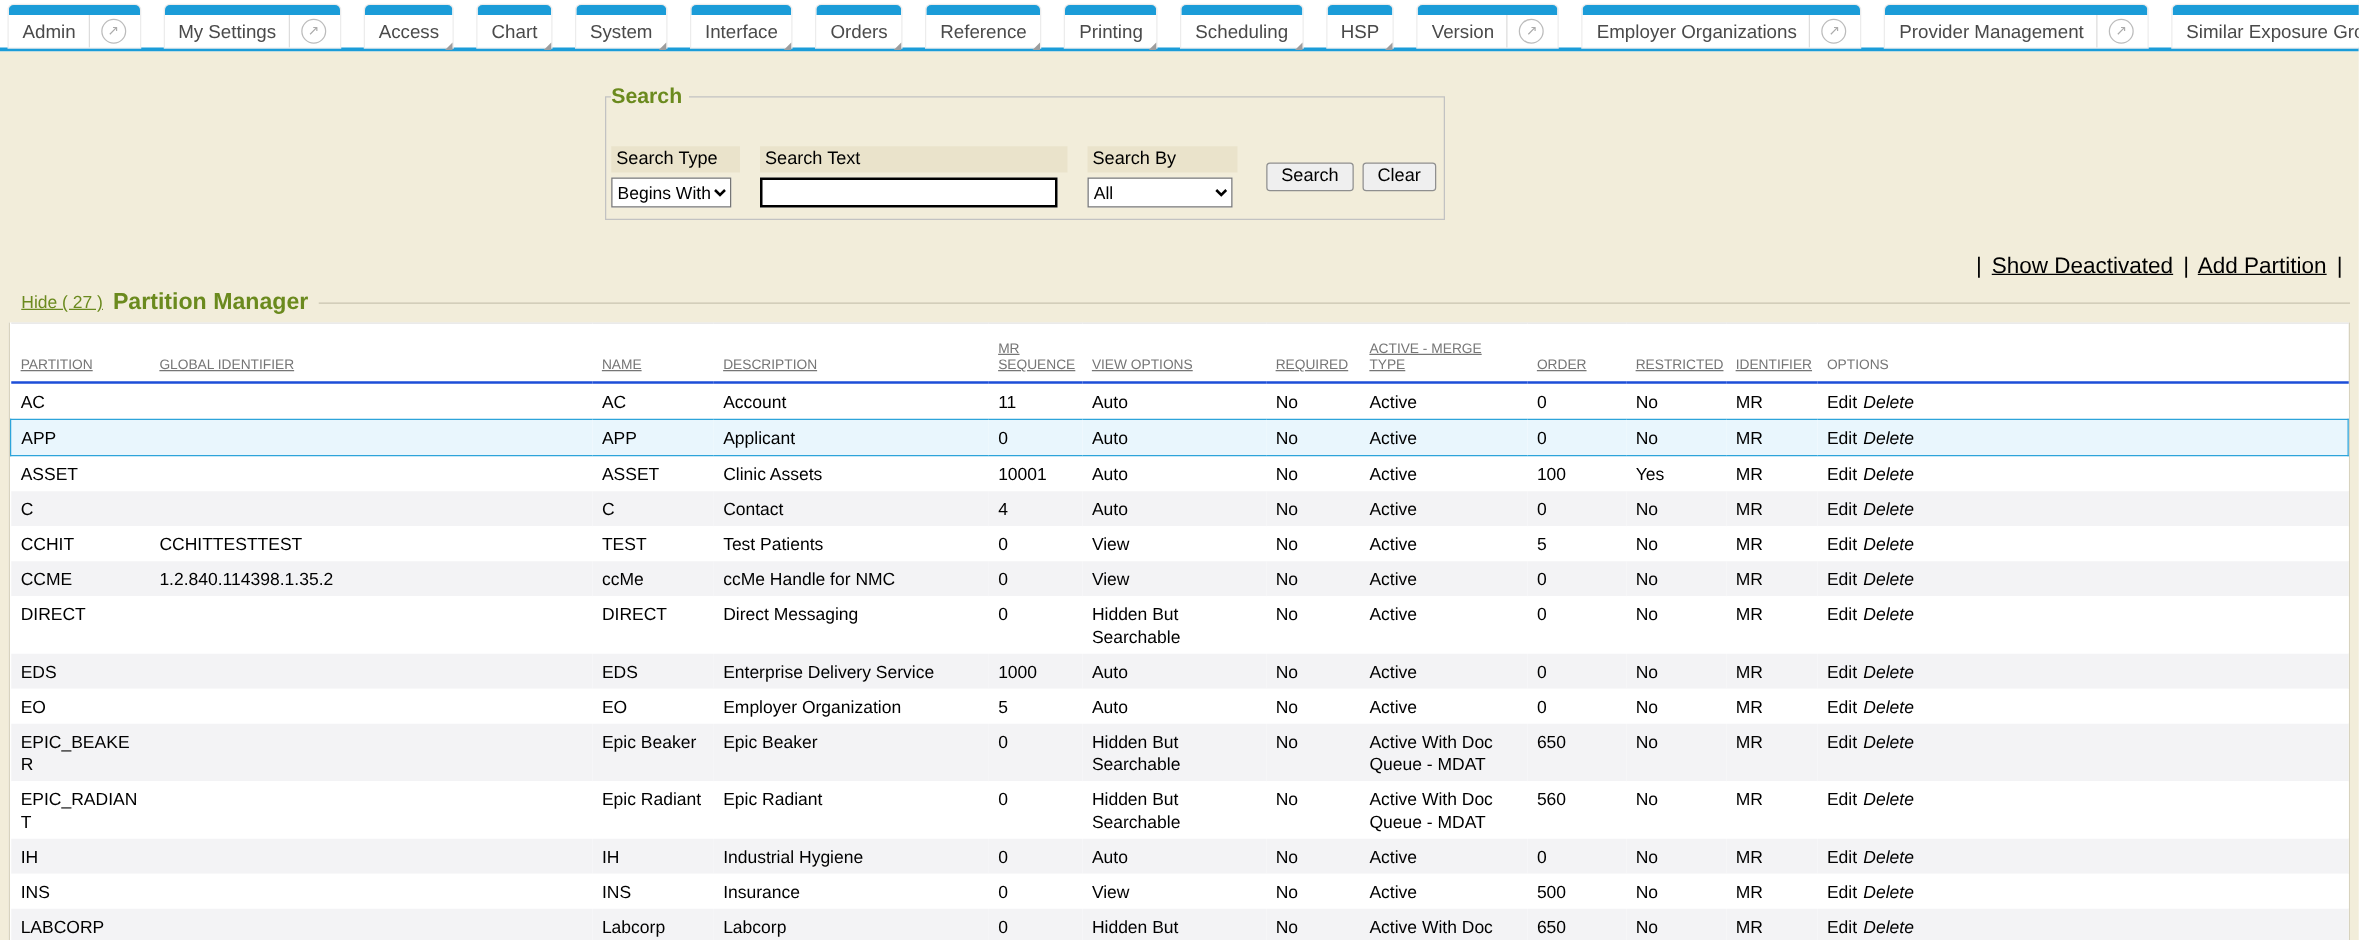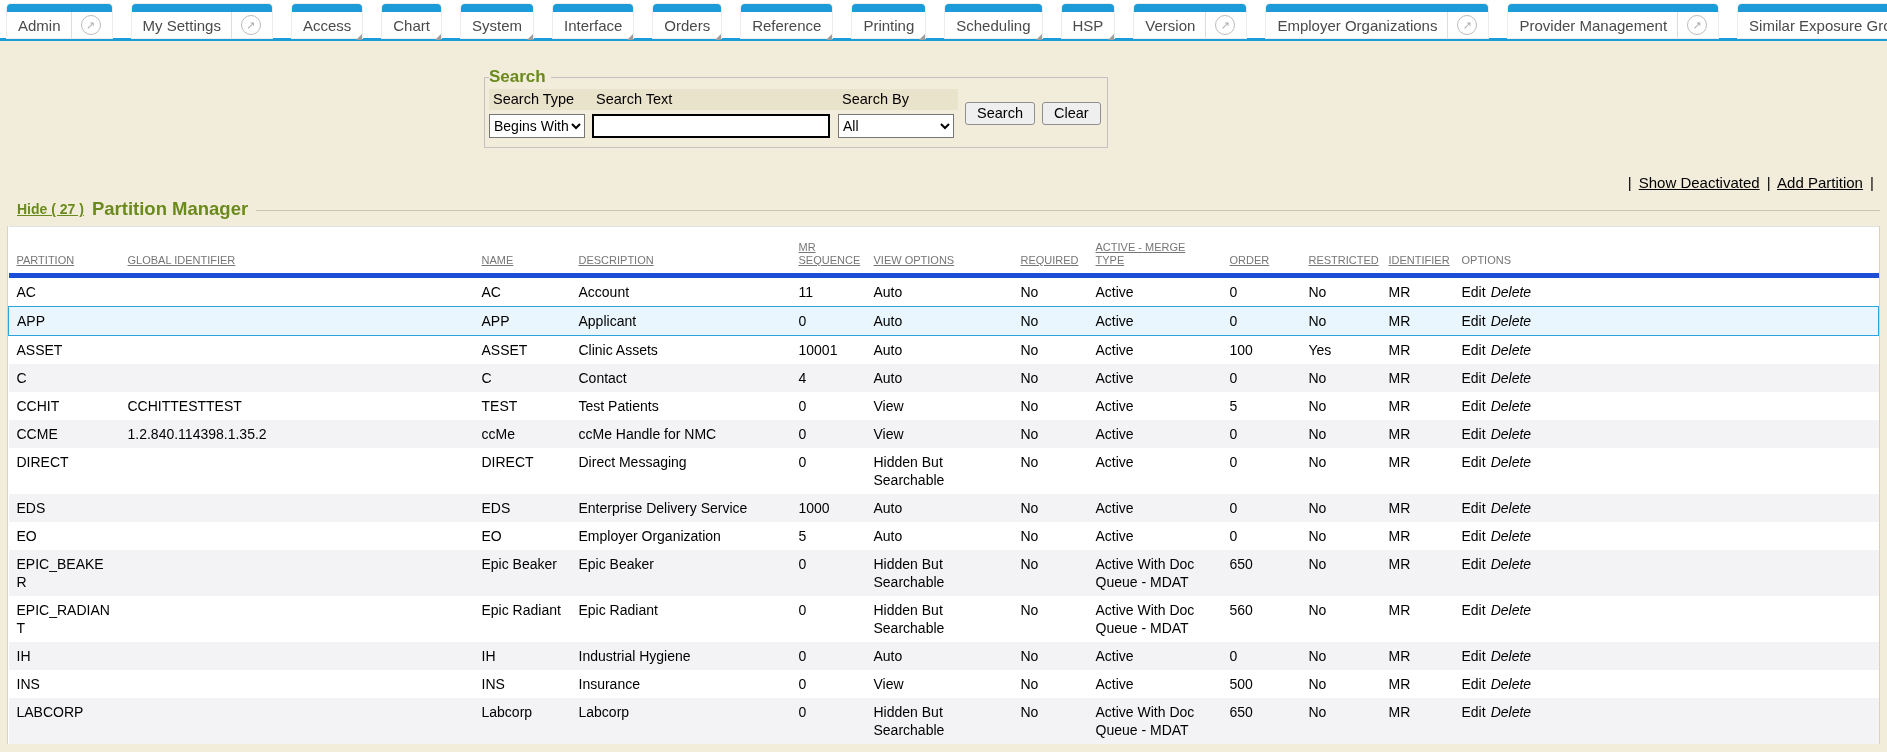--- a/index.html
+++ b/index.html
@@ -72,21 +72,22 @@
   .search-fieldset legend {
     color:var(--olive,#6b8a1e);
     font-weight:bold;
     font-size:17px;
     padding-right:5px;
   }
   .search-grid {
     display:grid;
     grid-template-columns:103px 246px 120px 1fr;
     grid-template-rows:auto auto;
-    column-gap:0;
+    column-gap:16px;
+    margin-top:28px;
   }
   .search-label {
     background:var(--strip,#eae3cb);
     font-size:14.5px;
     padding:2px 4px 3px 4px;
     white-space:nowrap;
   }
   .search-ctrl { padding-top:4px; }
   .search-select { font-size:14px; height:24px; background:#fff; border:1px solid #767676; }
   #search-type-select { width:96px; }
@@ -115,21 +116,21 @@
     border-radius:3px;
     cursor:pointer;
     color:#000;
   }
 
   
   .actions-row {
     margin-top:26px;
     text-align:right;
     padding-right:10px;
-    font-size:15px;
+    font-size:18px;
     color:#000;
   }
   .actions-row a { color:#000; text-decoration:underline; cursor:pointer; }
   .actions-row .sep { text-decoration:none; padding:0 3px; }
 
   
   .pm { margin-top:7px; }
   .pm-title-row {
     display:flex;
     align-items:center;
@@ -138,21 +139,21 @@
     gap:8px;
   }
   .pm-title-row::after {
     content:"";
     flex:1;
     border-top:1px solid #c9c4b0;
     margin-top:3px;
   }
   .pm-hide-link {
     color:var(--olive,#6b8a1e);
-    font-weight:bold;
+    font-weight:normal;
     font-size:14px;
     text-decoration:underline;
     cursor:pointer;
     white-space:nowrap;
   }
   .pm-title {
     color:var(--olive,#6b8a1e);
     font-weight:bold;
     font-size:18.5px;
     white-space:nowrap;
@@ -174,21 +175,21 @@
   col.c4{width:75px}  col.c5{width:147px} col.c6{width:75px} col.c7{width:134px}
   col.c8{width:79px}  col.c9{width:80px}  col.c10{width:73px} col.c11{width:auto}
 
   .pm-table th {
     font-size:11px;
     font-weight:normal;
     color:#767676;
     text-align:left;
     vertical-align:bottom;
     padding:14px 8px 6px 8px;
-    border-bottom:5px solid #1d4ed8;
+    border-bottom:2px solid #1d4ed8;
     line-height:13px;
   }
   .th-link { text-decoration:underline; cursor:pointer; display:inline-block; }
   th.c7 .th-link { max-width:98px; }
 
   .pm-table td {
     font-size:14px;
     line-height:18px;
     padding:5px 8px;
     vertical-align:top;

